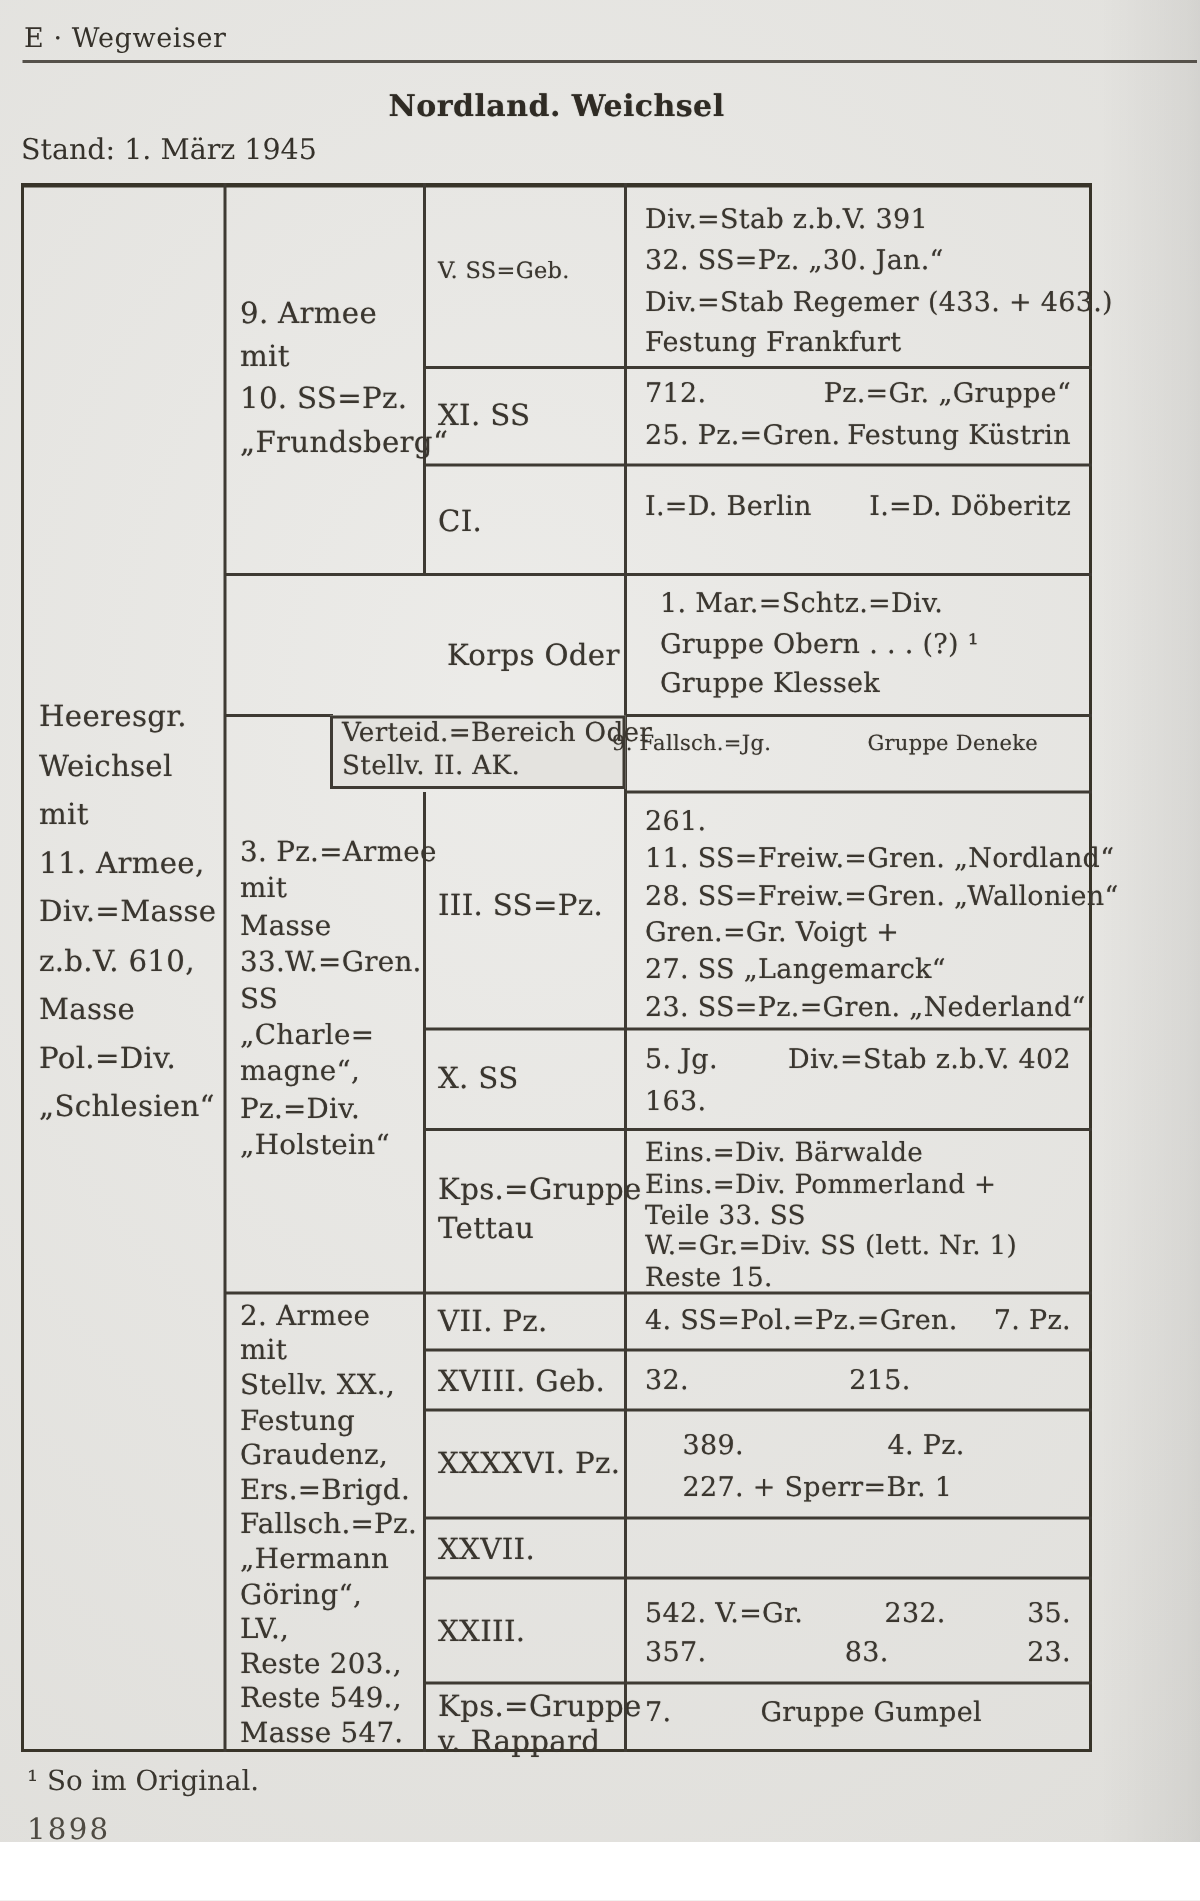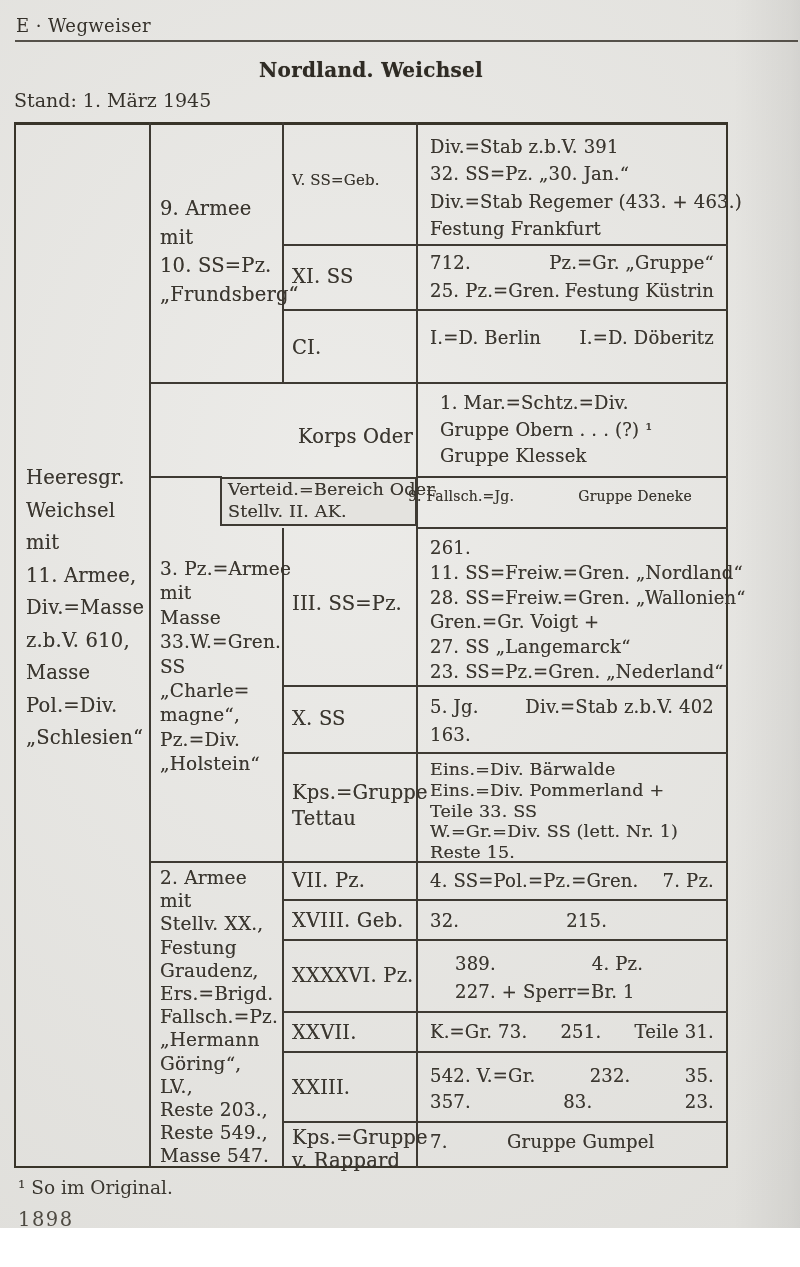--- a/index.html
+++ b/index.html
@@ -237,27 +237,20 @@
       </div>
     </div>
   <div class="cell" style="left:430px;top:950px;width:284px;font-size:18px;line-height:27.5px;margin-left:25px;">
       <div class="ln sp">
         <span class="l">389.</span>
         <span class="c">4. Pz.</span>
         <span class="r"></span>
       </div>
       <div class="ln">227. + Sperr=Br. 1</div>
     </div>
-  <div class="cell" style="left:430px;top:1021px;width:284px;font-size:18px;">
-      <div class="ln sp">
-        <span class="l">K.=Gr. 73.</span>
-        <span class="c">251.</span>
-        <span class="r">Teile 31.</span>
-      </div>
-    </div>
   <div class="cell" style="left:430px;top:1063px;width:284px;font-size:18px;line-height:26px;">
       <div class="ln sp">
         <span class="l">542. V.=Gr.</span>
         <span class="c">232.</span>
         <span class="r">35.</span>
       </div>
       <div class="ln sp">
         <span class="l">357.</span>
         <span class="c">83.</span>
         <span class="r">23.</span>

